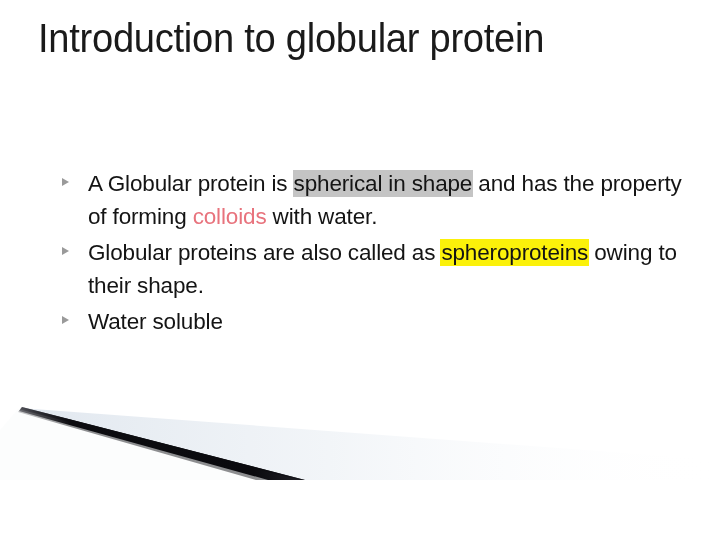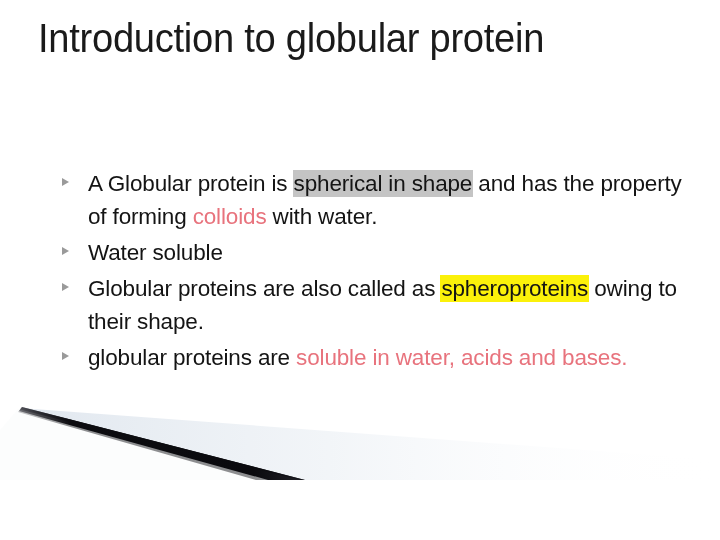--- a/index.html
+++ b/index.html
@@ -101,29 +101,25 @@
 
   <div class="slide-title">Introduction to globular protein</div>
 
   <ul class="body-list">
     <li class="bullet-row">
       <span class="bullet-marker"></span>
       <span class="bullet-text"><span>A Globular protein is </span><span class="hl-gray">spherical in shape</span><span> and has the property of forming </span><span class="txt-red">colloids</span><span> with water.</span></span>
     </li>
     <li class="bullet-row">
       <span class="bullet-marker"></span>
-      <span class="bullet-text"><span>Water soluble</span></span>
-    </li>
-    <li class="bullet-row">
-      <span class="bullet-marker"></span>
       <span class="bullet-text"><span>Globular proteins are also called as </span><span class="hl-yellow">spheroproteins</span><span> owing to their shape.</span></span>
     </li>
     <li class="bullet-row">
       <span class="bullet-marker"></span>
-      <span class="bullet-text"><span>globular proteins are </span><span class="txt-red">soluble in water, acids and bases.</span></span>
+      <span class="bullet-text"><span>Water soluble</span></span>
     </li>
   </ul>
 
   <div class="deco-wrap">
     <svg width="720" height="90" viewBox="0 0 720 90">
       <defs>
         <linearGradient id="lightFade" x1="0" y1="0" x2="1" y2="0">
           <stop offset="0%" stop-color="#dfe6ee" stop-opacity="0.95"></stop>
           <stop offset="45%" stop-color="#eef2f6" stop-opacity="0.75"></stop>
           <stop offset="100%" stop-color="#ffffff" stop-opacity="0"></stop>

